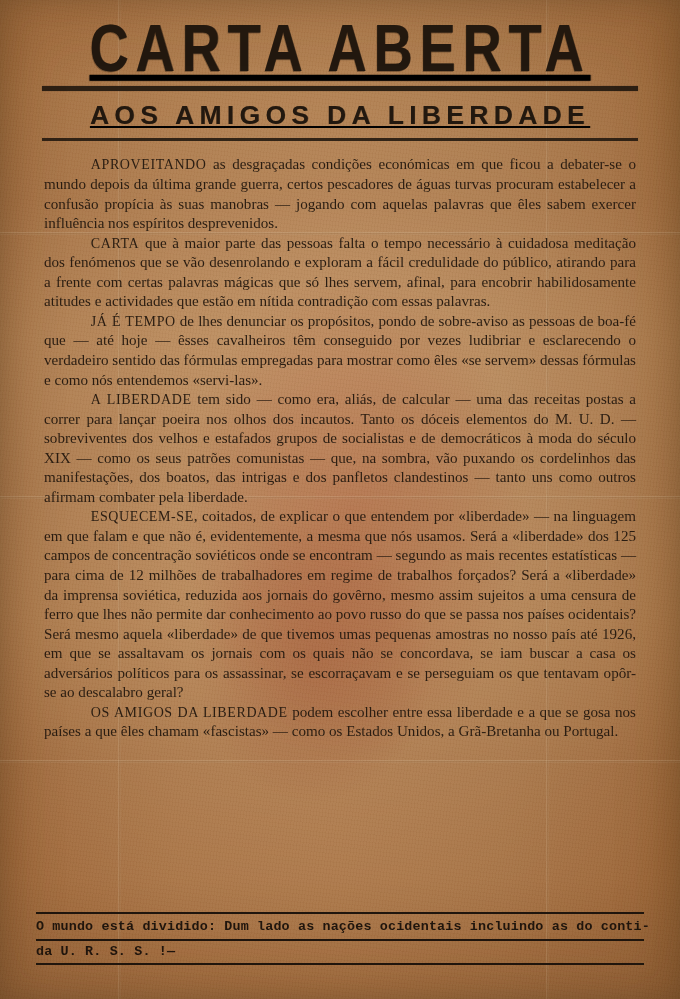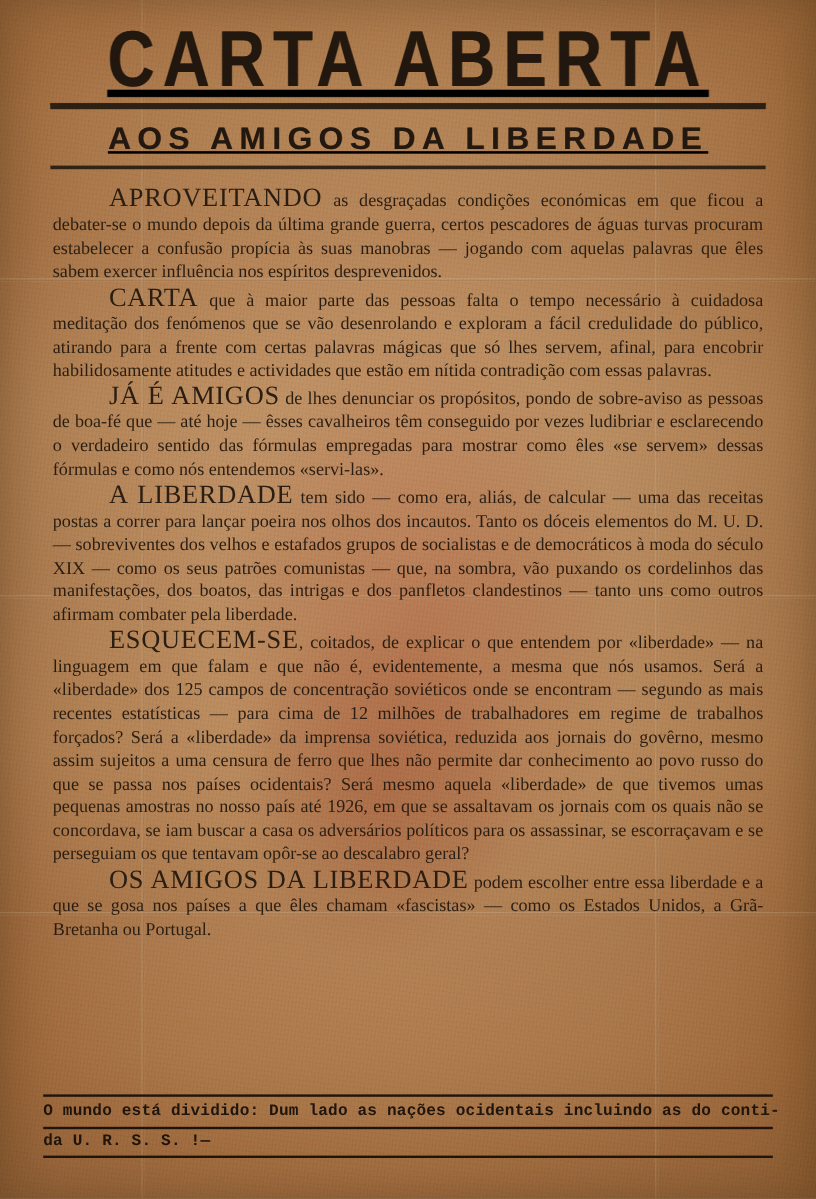--- a/index.html
+++ b/index.html
@@ -160,21 +160,21 @@
     text-justify: inter-word;
     -webkit-hyphens: none;
     hyphens: none;
     padding: 0 8px 0 8px;
   }
   .body-copy p {
     margin: 0;
     text-indent: 3.1em;
   }
   .lead {
-    font-size: 22px;
+    font-size: 14px;
     letter-spacing: 0.6px;
     font-variant: normal;
   }
   
   .underlined {
     text-decoration-thickness: 1px;
     text-underline-offset: 2.5px;
     text-decoration-color: rgba(42,29,18,0.92);
   }
 
@@ -248,21 +248,21 @@
 
       <p>
         <span class="lead">APROVEITANDO</span><span> as desgraçadas condições económicas em que ficou a debater-se o mundo depois da última grande guerra, certos pescadores de águas turvas procuram estabelecer a confusão propícia às suas manobras — jogando com aquelas palavras que êles sabem exercer influência nos espíritos desprevenidos.</span>
       </p>
 
       <p>
         <span class="lead">CARTA</span><span> que à maior parte das pessoas falta o tempo necessário à cuidadosa meditação dos fenómenos que se vão desenrolando e exploram a fácil credulidade do público, atirando para a frente com certas palavras mágicas que só lhes servem, afinal, para encobrir habilidosamente atitudes e actividades que estão em nítida contradição com essas palavras.</span>
       </p>
 
       <p>
-        <span class="lead">JÁ É AMIGOS</span><span> de lhes denunciar os propósitos, pondo de sobre-aviso as pessoas de boa-fé que — até hoje — êsses cavalheiros têm conseguido por vezes ludibriar e esclarecendo o verdadeiro sentido das fórmulas empregadas para mostrar como êles «se servem» dessas fórmulas e como nós entendemos «servi-las».</span>
+        <span class="lead">JÁ É TEMPO</span><span> de lhes denunciar os propósitos, pondo de sobre-aviso as pessoas de boa-fé que — até hoje — êsses cavalheiros têm conseguido por vezes ludibriar e esclarecendo o verdadeiro sentido das fórmulas empregadas para mostrar como êles «se servem» dessas fórmulas e como nós entendemos «servi-las».</span>
       </p>
 
       <p>
         <span class="lead">A LIBERDADE</span><span> tem sido — como era, aliás, de calcular — uma das receitas postas a correr para lançar poeira nos olhos dos incautos. Tanto os dóceis elementos do M. U. D. — sobreviventes dos velhos e estafados grupos de socialistas e de democráticos à moda do século XIX — como os seus patrões comunistas — que, na sombra, vão puxando os cordelinhos das manifestações, dos boatos, das intrigas e dos panfletos clandestinos — tanto uns como outros afirmam combater pela liberdade.</span>
       </p>
 
       <p>
         <span class="lead">ESQUECEM-SE</span><span>, coitados, de explicar o que entendem por «liberdade» — na linguagem em que falam e que não é, evidentemente, a mesma que nós usamos. </span><span class="underlined">Será a «liberdade» dos 125 campos de concentração soviéticos onde se encontram — segundo as mais recentes estatísticas — para cima de 12 milhões de trabalhadores em regime de trabalhos forçados? Será a «liberdade» da imprensa soviética, reduzida aos jornais do govêrno, mesmo assim sujeitos a uma censura de ferro que lhes não permite dar conhecimento ao povo russo do que se passa nos países ocidentais? Será mesmo aquela «liberdade» de que tivemos umas pequenas amostras no nosso país até 1926, em que se assaltavam os jornais com os quais não se concordava, se iam buscar a casa os adversários políticos para os assassinar, se escorraçavam e se perseguiam os que tentavam opôr-se ao descalabro geral?</span>
       </p>
 

